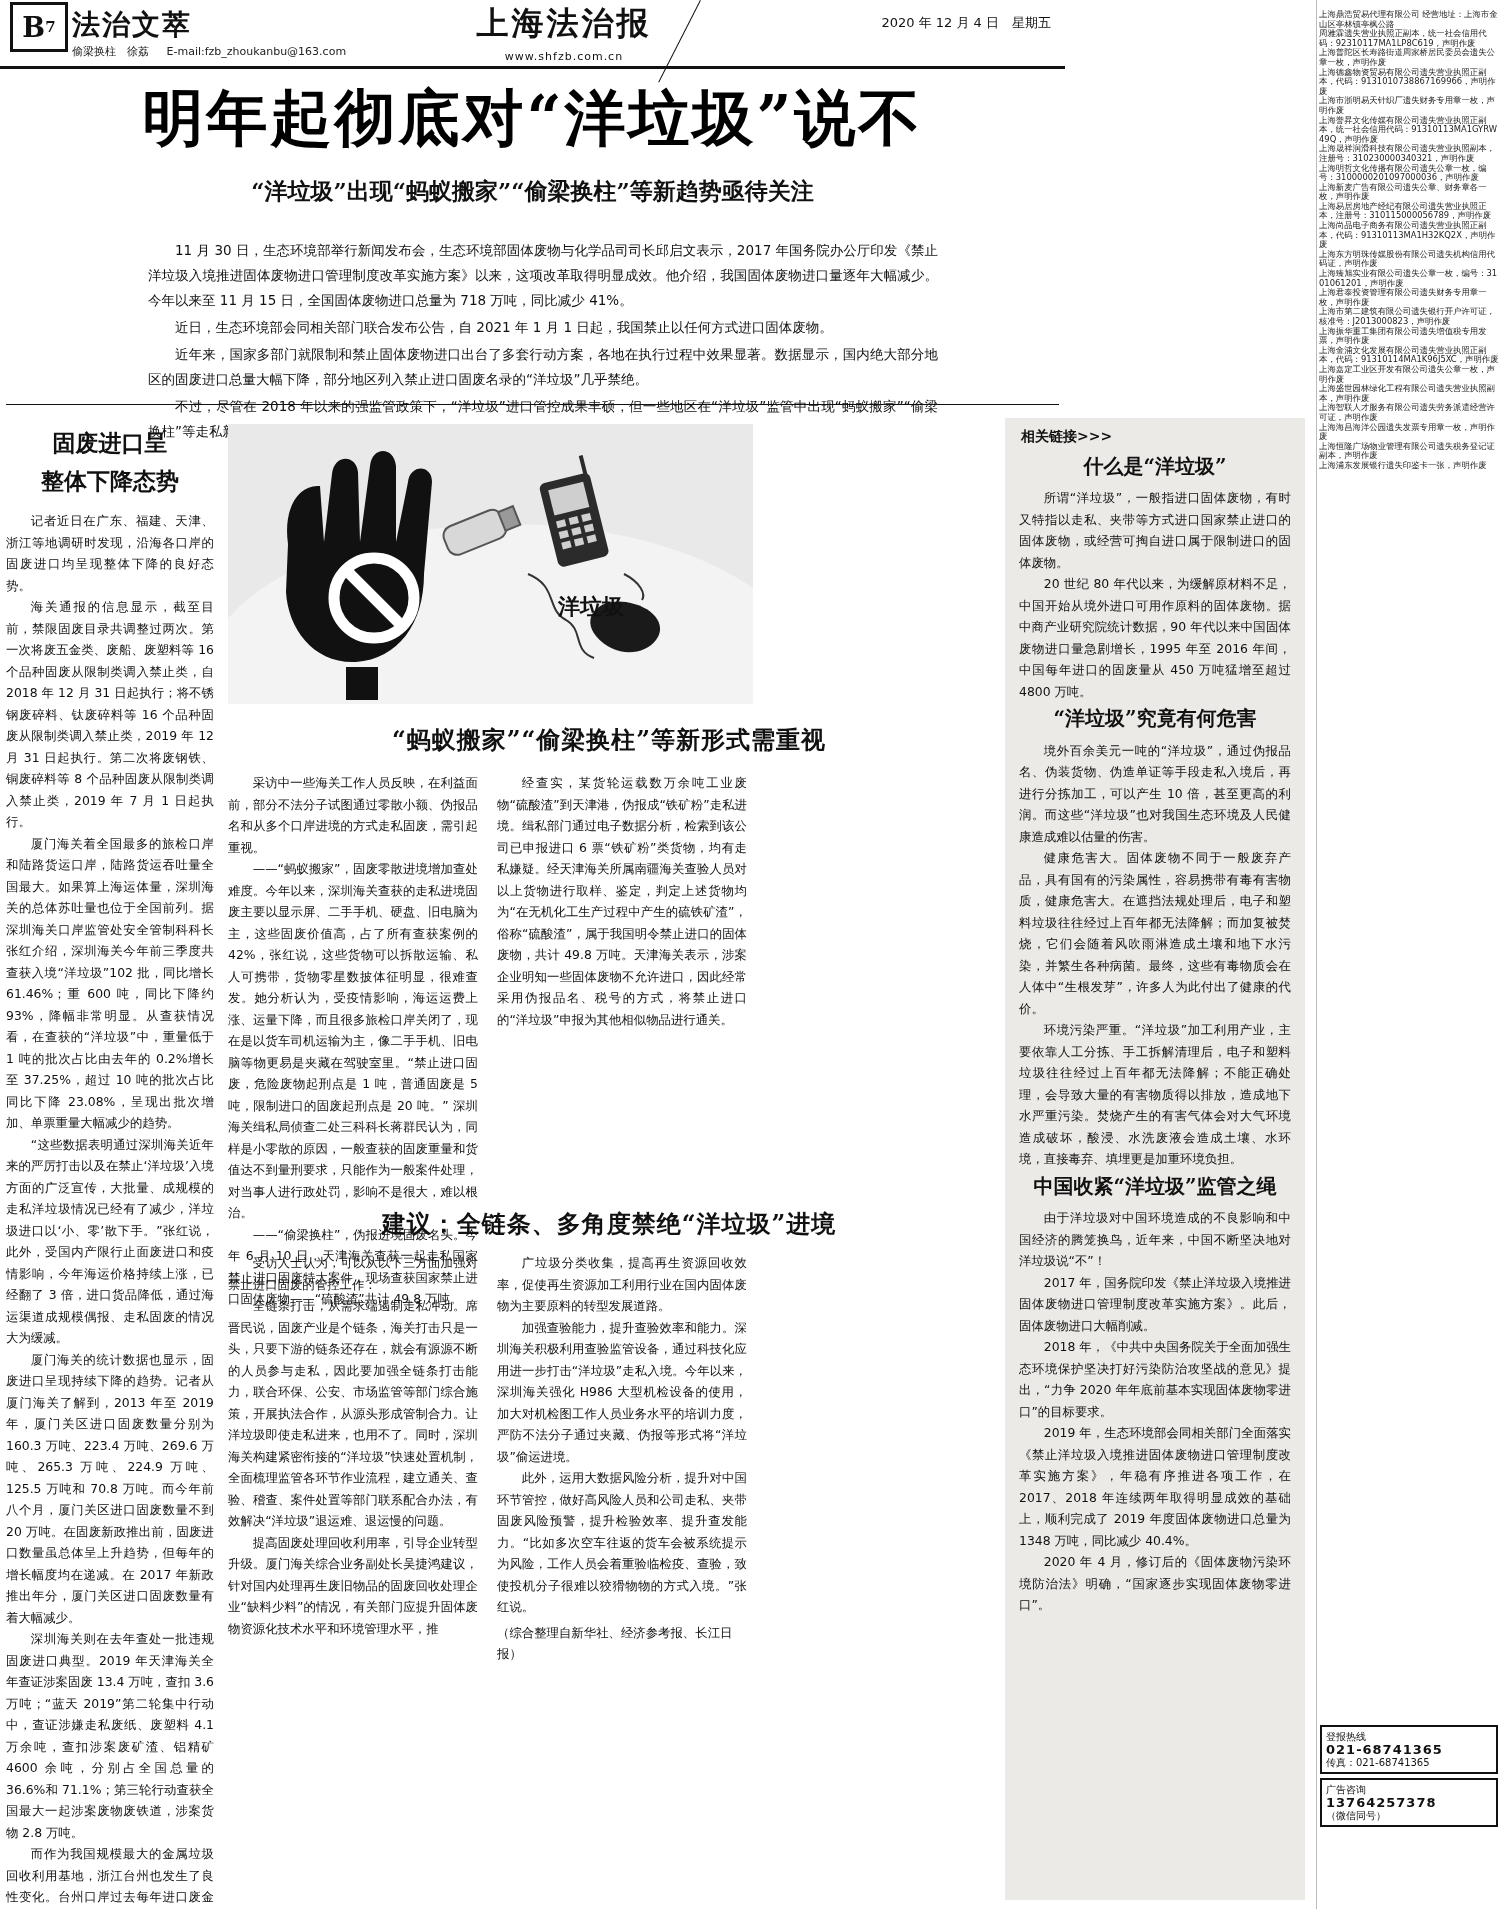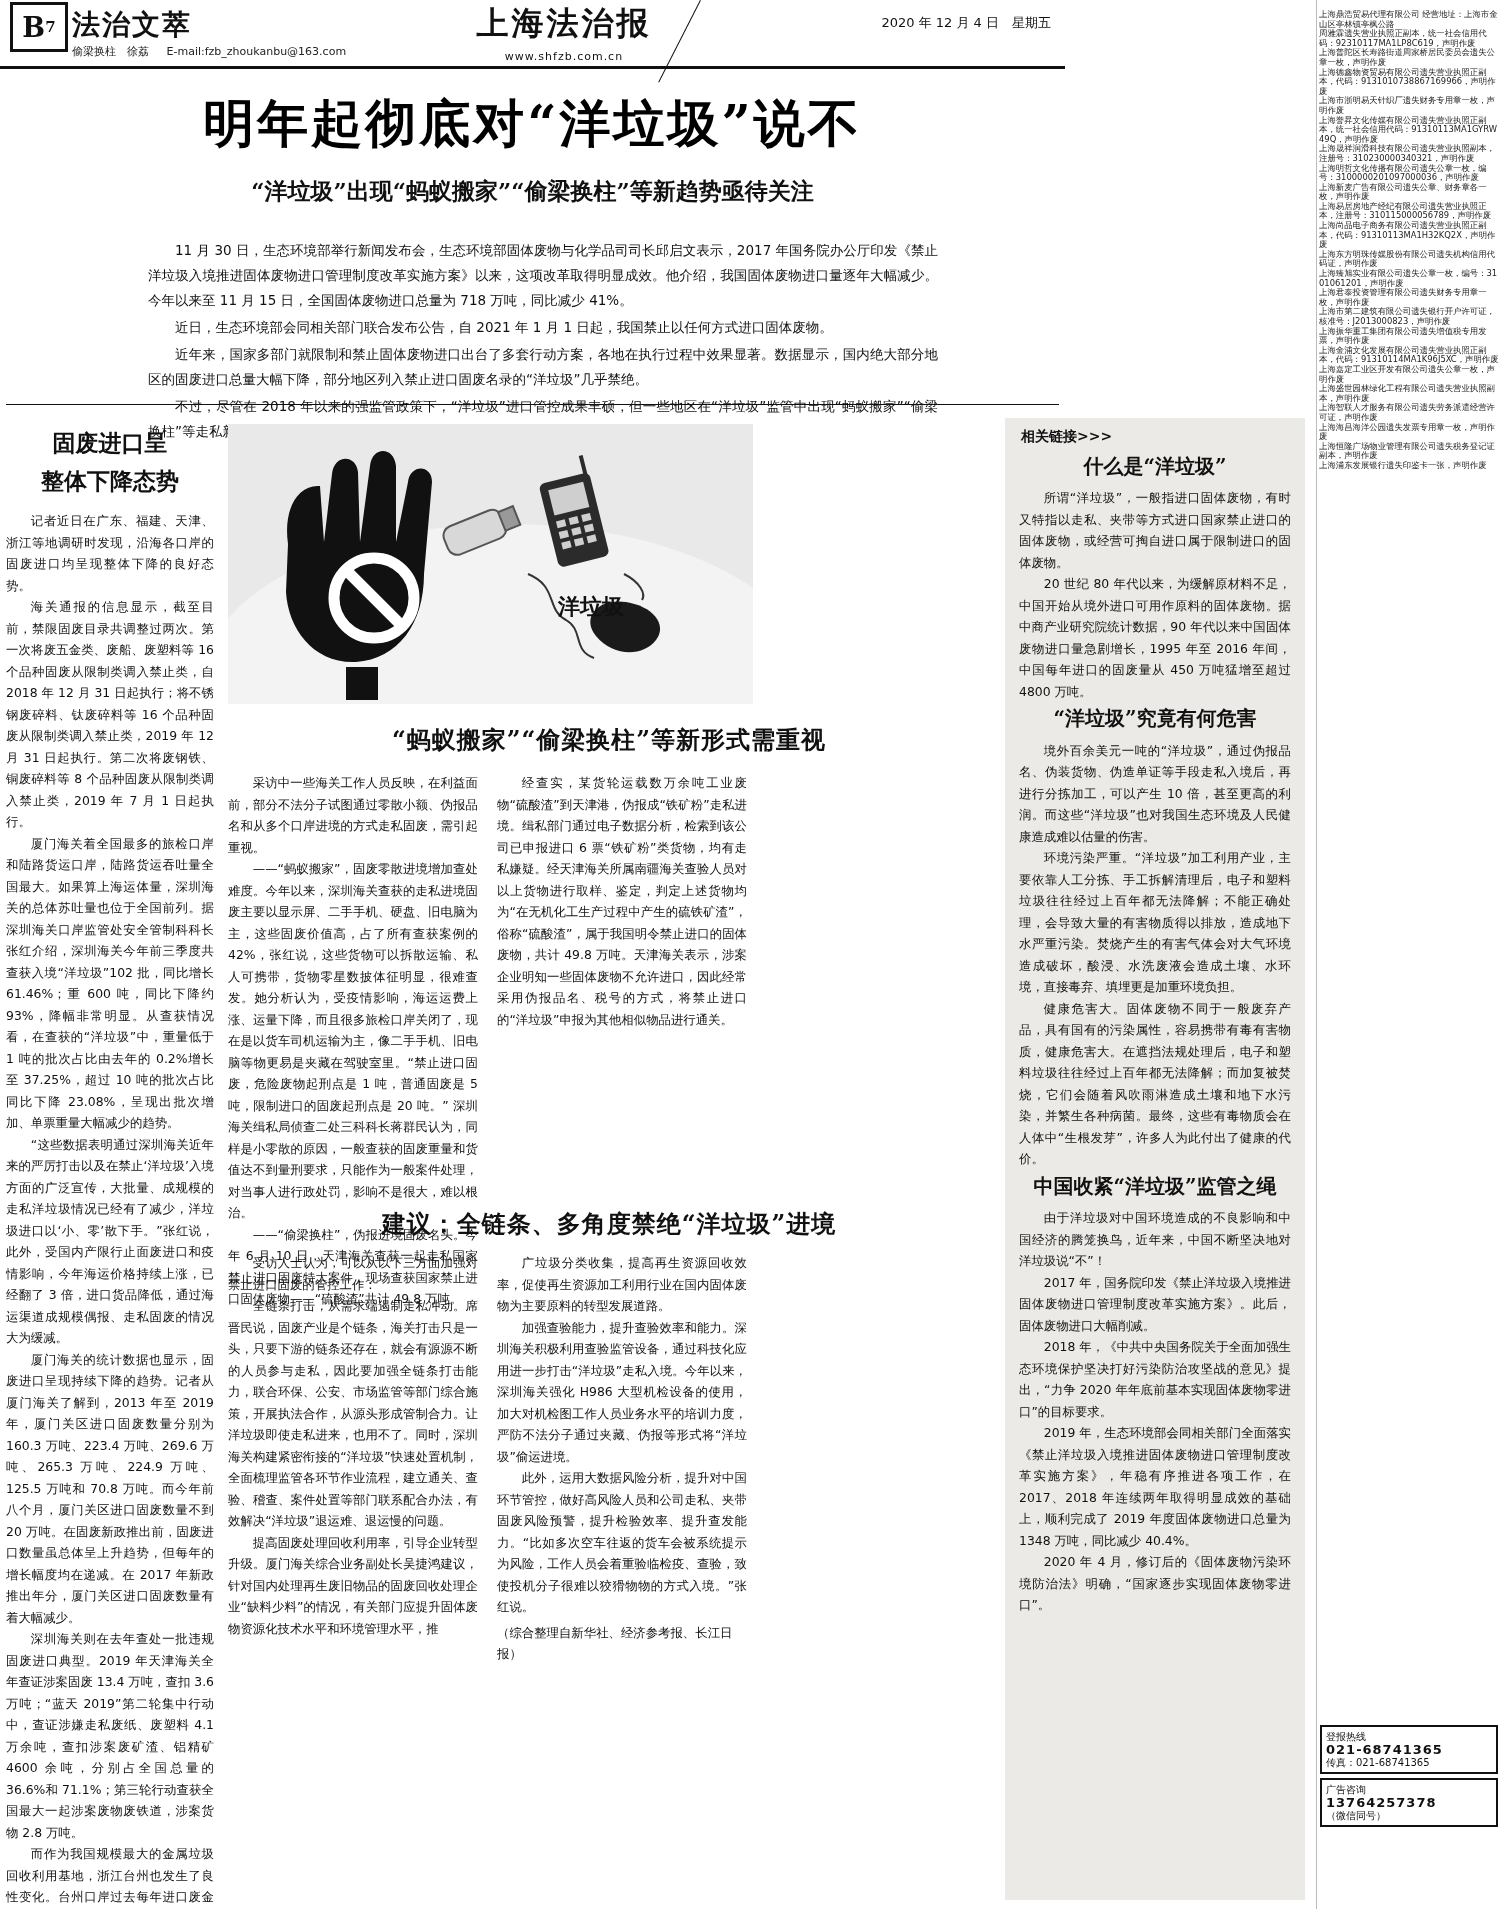--- a/index.html
+++ b/index.html
@@ -15,21 +15,21 @@
   .mh-sub span{margin-right:14px;}
   .mh-center{position:absolute;left:434px;top:2px;width:260px;text-align:center;}
   .mh-center .paper{font-size:32px;font-weight:bold;letter-spacing:3px;font-family:Liberation Sans, sans-serif;}
   .mh-center .url{font-size:11px;margin-top:4px;letter-spacing:1px;}
   .mh-date{position:absolute;right:14px;top:14px;font-size:13px;}
   .mh-diag{position:absolute;left:700px;top:0;width:230px;height:64px;}
   .mh-diag:after{content:"";position:absolute;left:0;top:0;width:1px;height:92px;background:#111;transform:rotate(27deg);transform-origin:top left;}
 
   
   .headline{position:absolute;left:0;top:78px;width:1065px;text-align:center;}
-  .headline h1{margin:12px;font-size:51px;font-weight:bold;letter-spacing:3px;font-family:"DejaVu Serif","Liberation Serif",serif;color:#000;}
+  .headline h1{margin:0;font-size:61px;font-weight:bold;letter-spacing:3px;font-family:"DejaVu Serif","Liberation Serif",serif;color:#000;}
   .subhead{position:absolute;left:0;top:176px;width:1065px;text-align:center;font-size:23px;font-weight:bold;font-family:"DejaVu Serif","Liberation Serif",serif;}
 
   
   .lead{position:absolute;left:148px;top:238px;width:790px;font-size:13.5px;line-height:25px;text-align:justify;color:#111;}
   .lead p{margin:0 0 2px 0;text-indent:2em;}
   .lead-rule{position:absolute;left:6px;top:404px;width:1053px;height:1px;background:#111;}
 
   
   .col{position:absolute;font-size:12.4px;line-height:21.5px;text-align:justify;}
   .col p{margin:0;text-indent:2em;}
@@ -177,22 +177,22 @@
   </div>
 
   <div class="side">
     <div class="side-inner">
       <div class="side-link">相关链接&gt;&gt;&gt;</div>
       <h3>什么是“洋垃圾”</h3>
       <p>所谓“洋垃圾”，一般指进口固体废物，有时又特指以走私、夹带等方式进口国家禁止进口的固体废物，或经营可掏自进口属于限制进口的固体废物。</p>
       <p>20 世纪 80 年代以来，为缓解原材料不足，中国开始从境外进口可用作原料的固体废物。据中商产业研究院统计数据，90 年代以来中国固体废物进口量急剧增长，1995 年至 2016 年间，中国每年进口的固废量从 450 万吨猛增至超过 4800 万吨。</p>
       <h3>“洋垃圾”究竟有何危害</h3>
       <p>境外百余美元一吨的“洋垃圾”，通过伪报品名、伪装货物、伪造单证等手段走私入境后，再进行分拣加工，可以产生 10 倍，甚至更高的利润。而这些“洋垃圾”也对我国生态环境及人民健康造成难以估量的伤害。</p>
+      <p>健康危害大。固体废物不同于一般废弃产品，具有国有的污染属性，容易携带有毒有害物质，健康危害大。在遮挡法规处理后，电子和塑料垃圾往往经过上百年都无法降解；而加复被焚烧，它们会随着风吹雨淋造成土壤和地下水污染，并繁生各种病菌。最终，这些有毒物质会在人体中“生根发芽”，许多人为此付出了健康的代价。</p>
       <p>环境污染严重。“洋垃圾”加工利用产业，主要依靠人工分拣、手工拆解清理后，电子和塑料垃圾往往经过上百年都无法降解；不能正确处理，会导致大量的有害物质得以排放，造成地下水严重污染。焚烧产生的有害气体会对大气环境造成破坏，酸浸、水洗废液会造成土壤、水环境，直接毒弃、填埋更是加重环境负担。</p>
-      <p>健康危害大。固体废物不同于一般废弃产品，具有国有的污染属性，容易携带有毒有害物质，健康危害大。在遮挡法规处理后，电子和塑料垃圾往往经过上百年都无法降解；而加复被焚烧，它们会随着风吹雨淋造成土壤和地下水污染，并繁生各种病菌。最终，这些有毒物质会在人体中“生根发芽”，许多人为此付出了健康的代价。</p>
       <h3>中国收紧“洋垃圾”监管之绳</h3>
       <p>由于洋垃圾对中国环境造成的不良影响和中国经济的腾笼换鸟，近年来，中国不断坚决地对洋垃圾说“不”！</p>
       <p>2017 年，国务院印发《禁止洋垃圾入境推进固体废物进口管理制度改革实施方案》。此后，固体废物进口大幅削减。</p>
       <p>2018 年，《中共中央国务院关于全面加强生态环境保护坚决打好污染防治攻坚战的意见》提出，“力争 2020 年年底前基本实现固体废物零进口”的目标要求。</p>
       <p>2019 年，生态环境部会同相关部门全面落实《禁止洋垃圾入境推进固体废物进口管理制度改革实施方案》，年稳有序推进各项工作，在 2017、2018 年连续两年取得明显成效的基础上，顺利完成了 2019 年度固体废物进口总量为 1348 万吨，同比减少 40.4%。</p>
       <p>2020 年 4 月，修订后的《固体废物污染环境防治法》明确，“国家逐步实现固体废物零进口”。</p>
     </div>
   </div>
 
   <div class="ads-top"></div>

